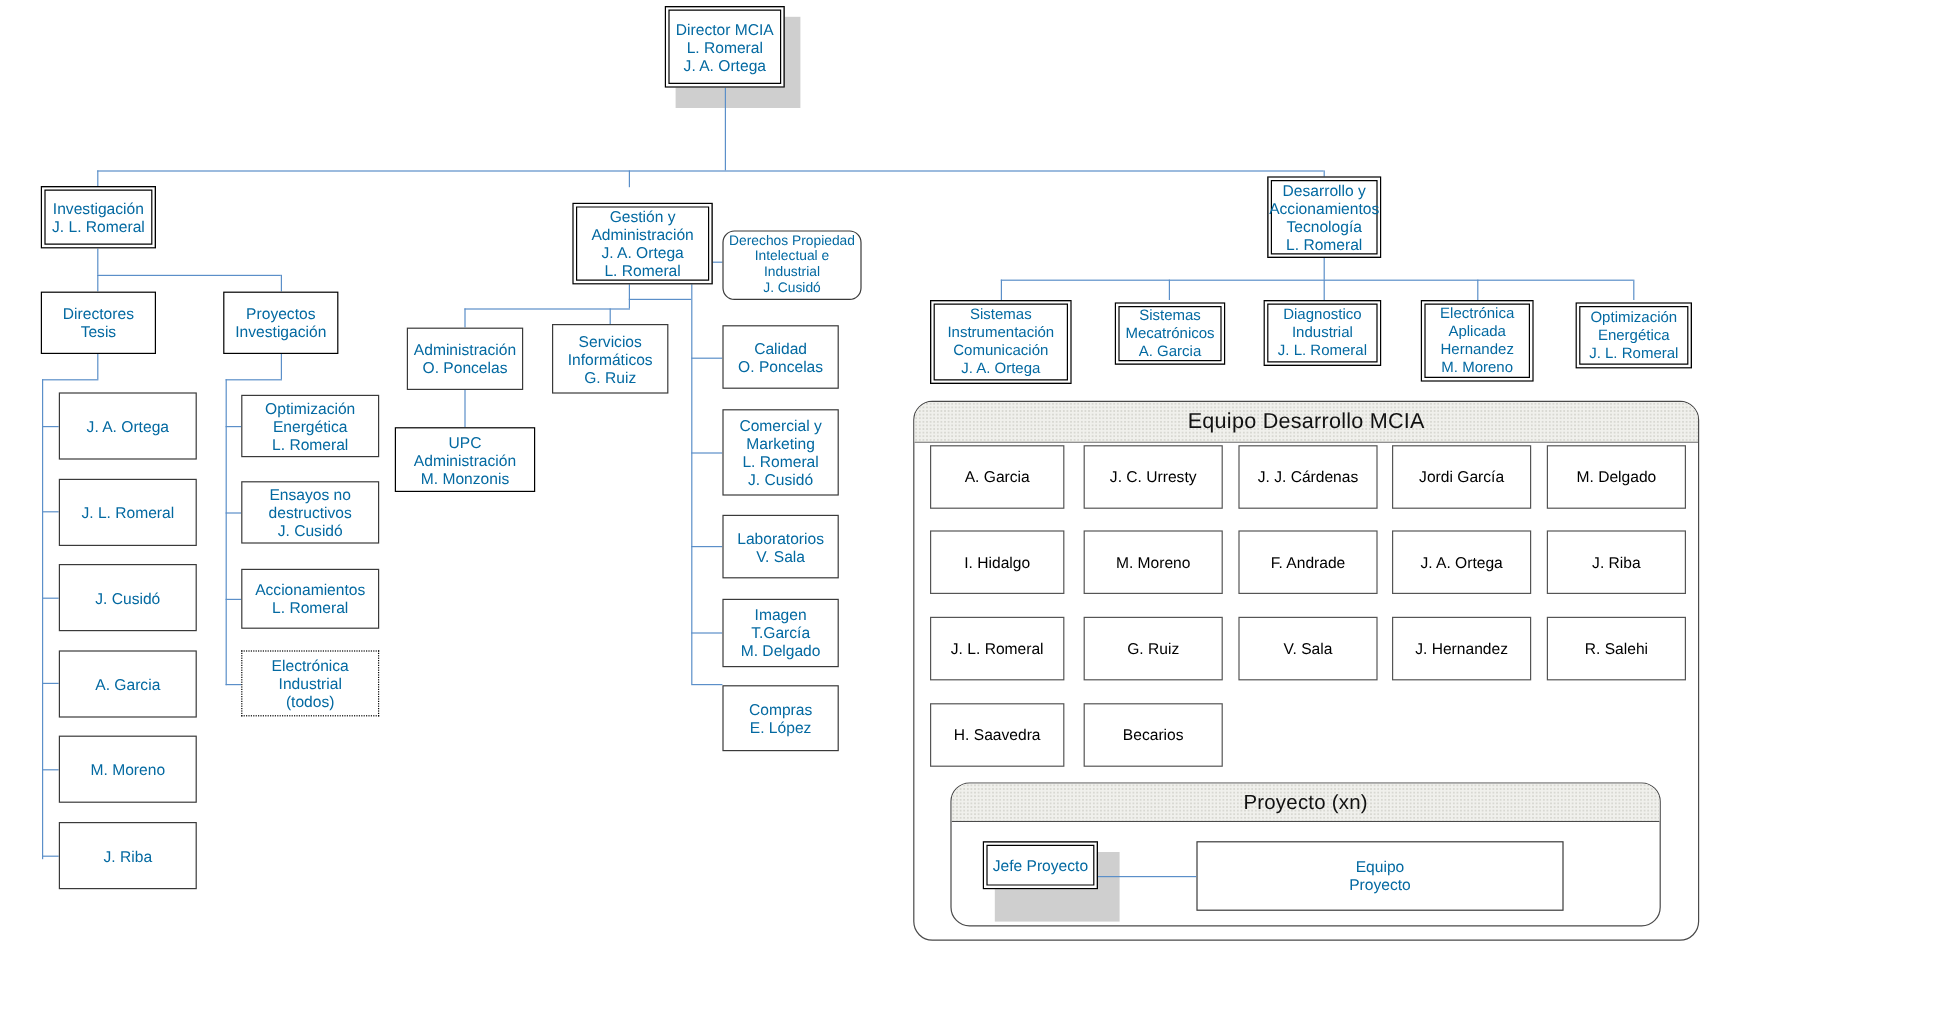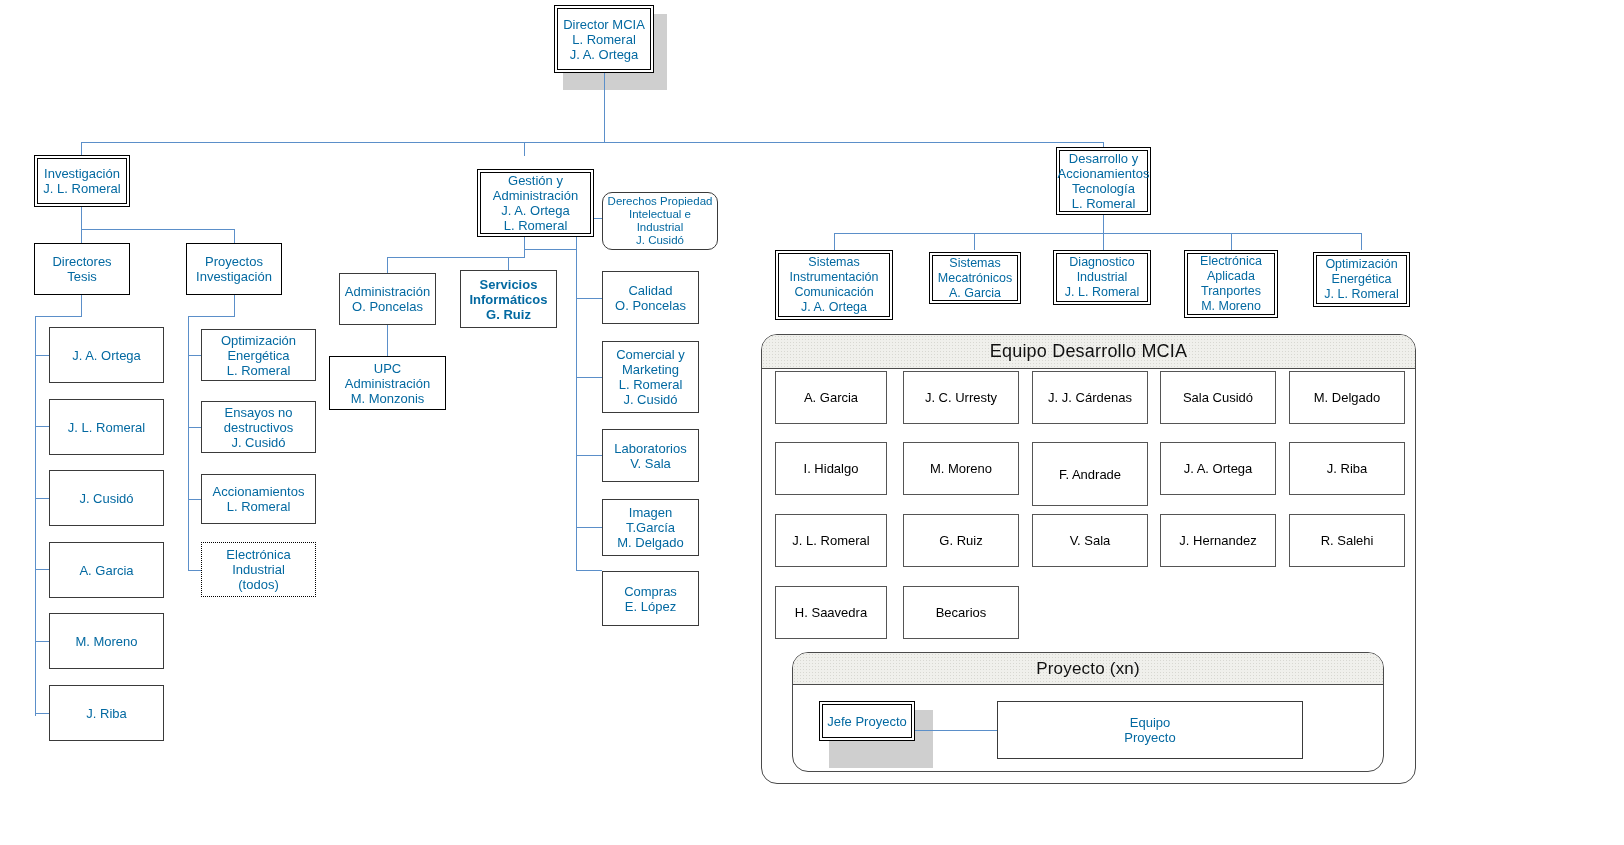--- a/index.html
+++ b/index.html
@@ -159,21 +159,21 @@
 
   <div class="ln lnv" style="left:524px;top:223px;height:34px;"></div>
   <div class="ln lnh" style="left:387px;top:257px;width:138px;"></div>
   <div class="ln lnv" style="left:387px;top:257px;height:16px;"></div>
   <div class="ln lnv" style="left:508px;top:257px;height:16px;"></div>
 
   <div class="node leaf" style="left:339px;top:273px;width:97px;height:52px;">
     <span>Administración</span>
     <span>O. Poncelas</span>
   </div>
-  <div class="node leaf" style="left:460px;top:270px;width:97px;height:58px;font-weight:bold;">
+  <div class="node leaf" style="left:460px;top:270px;width:97px;height:58px;">
     <span>Servicios</span>
     <span>Informáticos</span>
     <span>G. Ruiz</span>
   </div>
 
   <div class="ln lnv" style="left:387px;top:325px;height:31px;"></div>
   <div class="node" style="left:329px;top:356px;width:117px;height:54px;">
     <span>UPC</span>
     <span>Administración</span>
     <span>M. Monzonis</span>
@@ -254,21 +254,21 @@
     <div class="inner">
       <span>Diagnostico</span>
       <span>Industrial</span>
       <span>J. L. Romeral</span>
     </div>
   </div>
   <div class="node dbl" style="left:1184px;top:250px;width:94px;height:68px;font-size:12.5px;line-height:15px;">
     <div class="inner">
       <span>Electrónica</span>
       <span>Aplicada</span>
-      <span>Tranportes</span>
+      <span>Hernandez</span>
       <span>M. Moreno</span>
     </div>
   </div>
   <div class="node dbl" style="left:1313px;top:252px;width:97px;height:55px;font-size:12.5px;line-height:15px;">
     <div class="inner">
       <span>Optimización</span>
       <span>Energética</span>
       <span>J. L. Romeral</span>
     </div>
   </div>
@@ -282,33 +282,33 @@
   <div class="cell" style="left:775px;top:371px;width:112px;height:53px;">
       <span>A. Garcia</span>
     </div>
   <div class="cell" style="left:903px;top:371px;width:116px;height:53px;">
       <span>J. C. Urresty</span>
     </div>
   <div class="cell" style="left:1032px;top:371px;width:116px;height:53px;">
       <span>J. J. Cárdenas</span>
     </div>
   <div class="cell" style="left:1160px;top:371px;width:116px;height:53px;">
-      <span>Sala Cusidó</span>
+      <span>Jordi García</span>
     </div>
   <div class="cell" style="left:1289px;top:371px;width:116px;height:53px;">
       <span>M. Delgado</span>
     </div>
 
   <div class="cell" style="left:775px;top:442px;width:112px;height:53px;">
       <span>I. Hidalgo</span>
     </div>
   <div class="cell" style="left:903px;top:442px;width:116px;height:53px;">
       <span>M. Moreno</span>
     </div>
-  <div class="cell" style="left:1032px;top:442px;width:116px;height:64px;">
+  <div class="cell" style="left:1032px;top:442px;width:116px;height:53px;">
       <span>F. Andrade</span>
     </div>
   <div class="cell" style="left:1160px;top:442px;width:116px;height:53px;">
       <span>J. A. Ortega</span>
     </div>
   <div class="cell" style="left:1289px;top:442px;width:116px;height:53px;">
       <span>J. Riba</span>
     </div>
 
   <div class="cell" style="left:775px;top:514px;width:112px;height:53px;">

